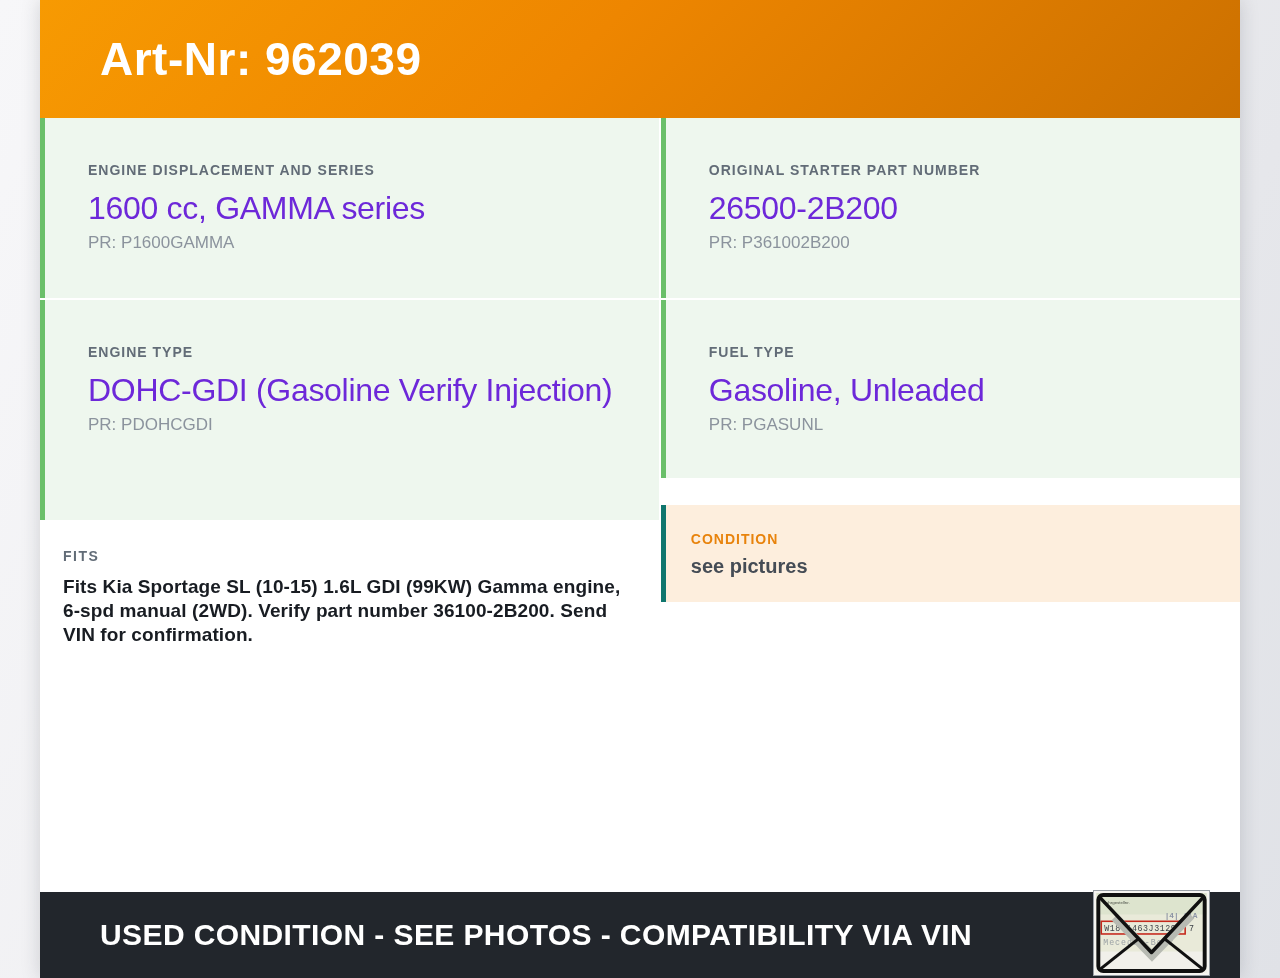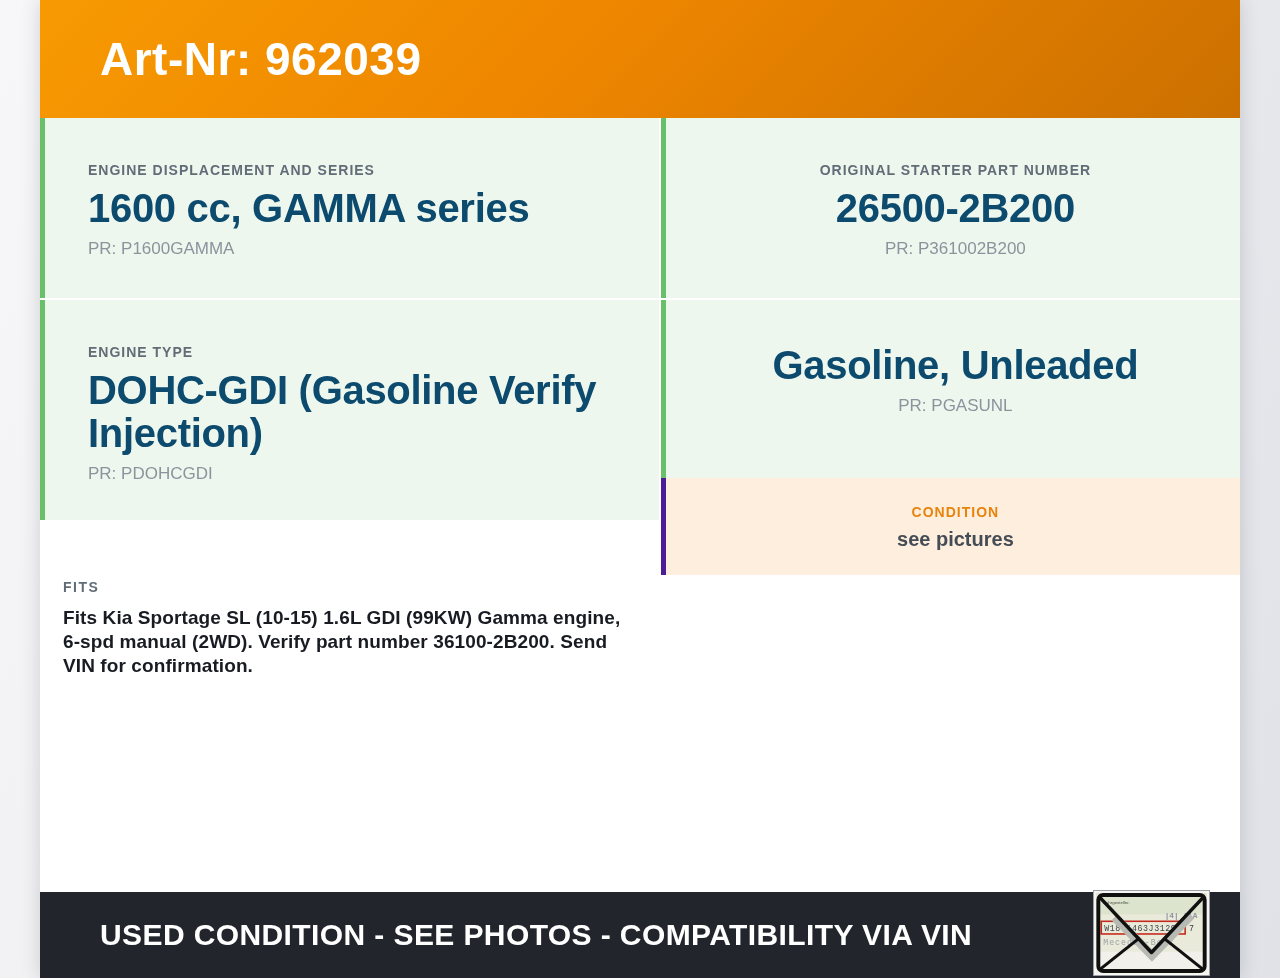--- a/index.html
+++ b/index.html
@@ -20,58 +20,59 @@
     background: linear-gradient(135deg, #f79a02 0%, #ee8600 45%, #cb7000 100%);
     display: flex; align-items: center; padding-left: 60px;
   }
   .hdr h1 {
     color: #ffffff; font-size: 46px; font-weight: 800; letter-spacing: .5px;
   }
   
   .content { flex: 1 1 auto; display: flex; background: #ffffff; }
   .col { display: flex; flex-direction: column; }
   .col-left  { width: 641px; margin-right: 2px; }
-  .col-right { width: 600px; text-align: center; }
+  .col-right { width: 600px; }
   .card {
     background: #eef7ee;
     border-left: 5px solid #6abf69;
     padding: 44px 38px 0 43px;
     margin-bottom: 2px;
   }
   .card .lbl, .fits .lbl {
     color: #626c77; font-size: 14px; font-weight: 700;
     letter-spacing: 1px; text-transform: uppercase;
   }
   .card .lbl { margin-bottom: 9px; }
   .card .val {
-    color: #0c4a6e; font-size: 40px; font-weight: 700; line-height: 43px;
+    color: #6d28d9; font-size: 32px; font-weight: 400; line-height: 43px;
     letter-spacing: -.3px;
   }
-  .card .pr { color: #8b939d; font-size: 17px; margin-top: 9px; }
+  .card .pr { color: #8b939d; font-size: 17px; margin-top: 3px; }
   .h180 { height: 180px; flex: 0 0 180px; }
   .h220 { height: 220px; flex: 0 0 220px; }
   .h223 { height: 223px; flex: 0 0 223px; }
   .h178 { height: 178px; flex: 0 0 178px; margin-bottom: 0; }
   
   .condition {
     height: 97px; flex: 0 0 97px;
-    background: #fdeedd; border-left: 5px solid #4c1d95;
+    background: #fdeedd; border-left: 5px solid #0f766e;
     padding: 26px 20px 0 25px;
+    margin-top: 27px;
   }
   .condition .lbl {
     color: #e8830c; font-size: 14px; font-weight: 700; letter-spacing: 1px;
     margin-bottom: 8px;
   }
   .condition .val { color: #454c55; font-size: 20px; font-weight: 700; }
   
   .fits {
     background: #ffffff; height: 141px; flex: 0 0 141px;
     padding: 26px 28px 0 23px;
   }
-  .fits .lbl { letter-spacing: 1.5px; margin-bottom: 11px; margin-top: 31px; }
+  .fits .lbl { letter-spacing: 1.5px; margin-bottom: 11px; }
   .fits .txt {
     color: #181c22; font-size: 19px; font-weight: 700; line-height: 24px;
     letter-spacing: .1px;
   }
   
   .gap { height: 4px; flex: 0 0 4px; background: #ffffff; }
   .ftr {
     height: 86px; flex: 0 0 86px; background: #22262c;
     display: flex; align-items: center; padding-left: 60px;
     position: relative;
@@ -114,20 +115,21 @@
       </div>
     </div>
 
     <div class="col col-right">
       <div class="card h180">
         <div class="lbl">ORIGINAL STARTER PART NUMBER</div>
         <div class="val">26500-2B200</div>
         <div class="pr">PR: P361002B200</div>
       </div>
       <div class="card h178">
+        <div class="lbl">FUEL TYPE</div>
         <div class="val">Gasoline, Unleaded</div>
         <div class="pr">PR: PGASUNL</div>
       </div>
       <div class="condition">
         <div class="lbl">CONDITION</div>
         <div class="val">see pictures</div>
       </div>
     </div>
 
   </div>

